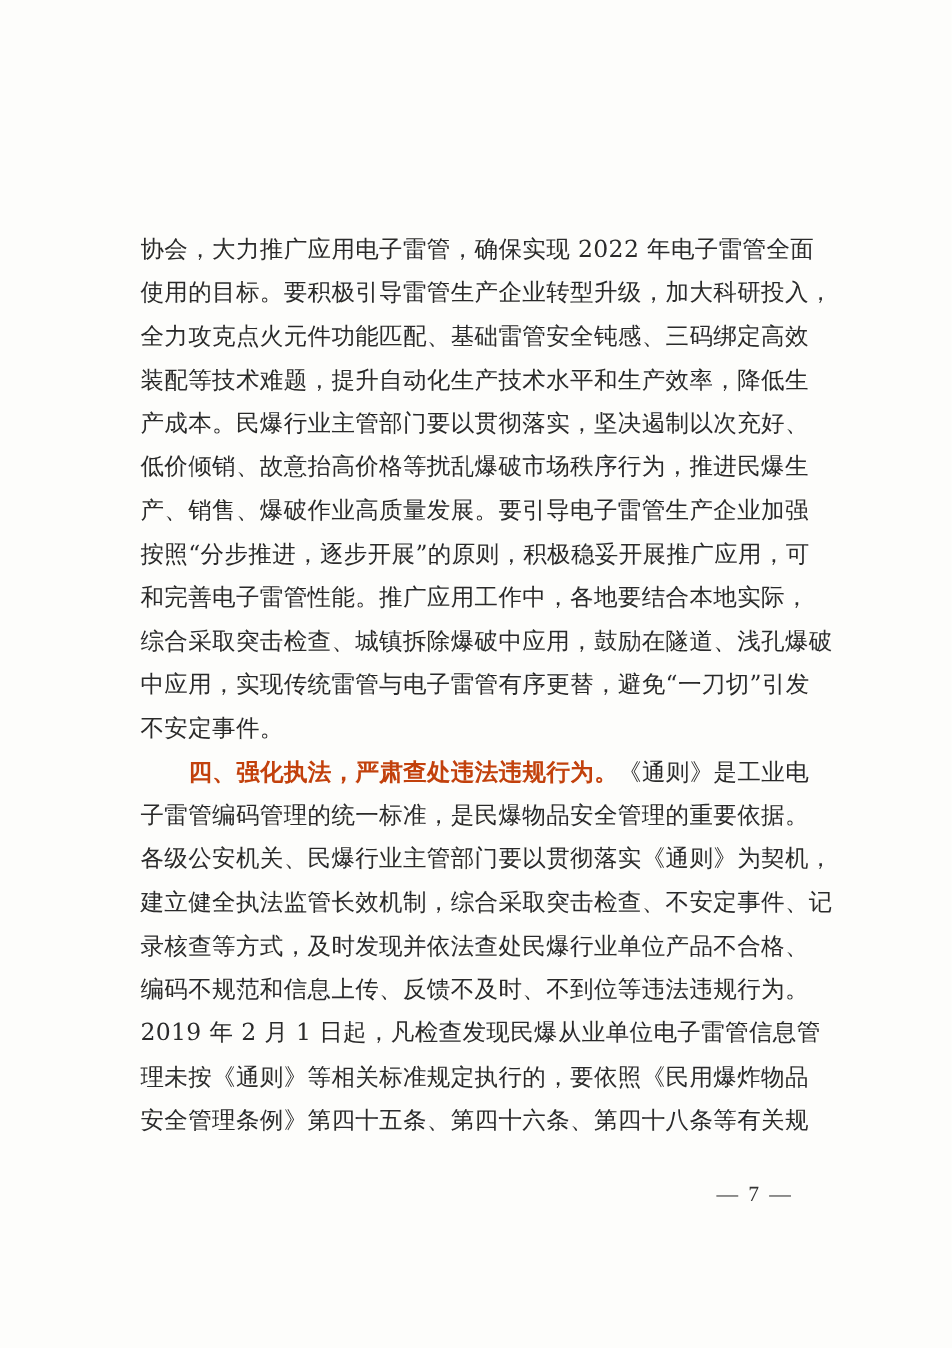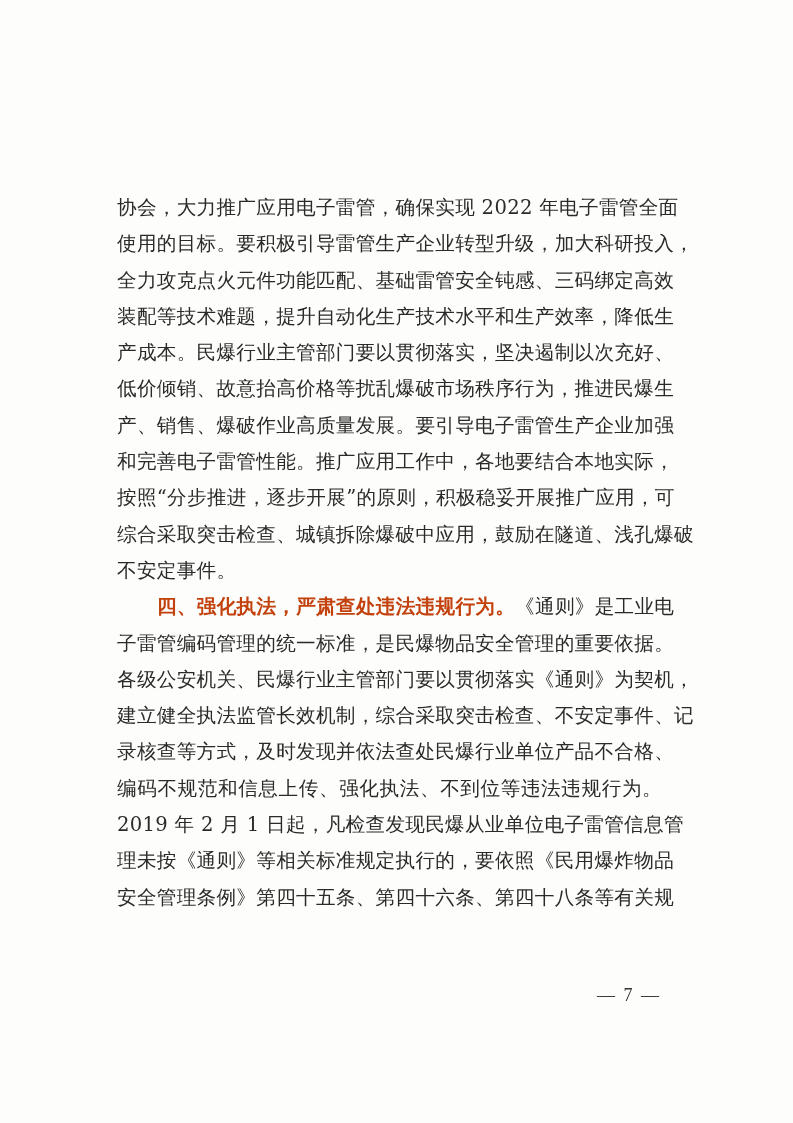--- a/index.html
+++ b/index.html
@@ -64,30 +64,31 @@
 
 <div class="page">
   <div class="body-text">
     <span class="line">协会，大力推广应用电子雷管，确保实现 2022 年电子雷管全面</span>
     <span class="line">使用的目标。要积极引导雷管生产企业转型升级，加大科研投入，</span>
     <span class="line">全力攻克点火元件功能匹配、基础雷管安全钝感、三码绑定高效</span>
     <span class="line">装配等技术难题，提升自动化生产技术水平和生产效率，降低生</span>
     <span class="line">产成本。民爆行业主管部门要以贯彻落实，坚决遏制以次充好、</span>
     <span class="line">低价倾销、故意抬高价格等扰乱爆破市场秩序行为，推进民爆生</span>
     <span class="line">产、销售、爆破作业高质量发展。要引导电子雷管生产企业加强</span>
+    <span class="line">按照“分步推进，逐步开展”的原则，积极稳妥开展推广应用，可</span>
     <span class="line">和完善电子雷管性能。推广应用工作中，各地要结合本地实际，</span>
-    <span class="line">按照“分步推进，逐步开展”的原则，积极稳妥开展推广应用，可</span>
     <span class="line">综合采取突击检查、城镇拆除爆破中应用，鼓励在隧道、浅孔爆破</span>
+    <span class="line">中应用，实现传统雷管与电子雷管有序更替，避免“一刀切”引发</span>
     <span class="line last">不安定事件。</span>
 
     <span class="line indent"><span class="heading-run">四、强化执法，严肃查处违法违规行为。</span><span>《通则》是工业电</span></span>
     <span class="line">子雷管编码管理的统一标准，是民爆物品安全管理的重要依据。</span>
     <span class="line">各级公安机关、民爆行业主管部门要以贯彻落实《通则》为契机，</span>
     <span class="line">建立健全执法监管长效机制，综合采取突击检查、不安定事件、记</span>
     <span class="line">录核查等方式，及时发现并依法查处民爆行业单位产品不合格、</span>
-    <span class="line">编码不规范和信息上传、强化执法、不到位等违法违规行为。</span>
+    <span class="line">编码不规范和信息上传、反馈不及时、不到位等违法违规行为。</span>
     <span class="line">2019 年 2 月 1 日起，凡检查发现民爆从业单位电子雷管信息管</span>
     <span class="line">理未按《通则》等相关标准规定执行的，要依照《民用爆炸物品</span>
     <span class="line">安全管理条例》第四十五条、第四十六条、第四十八条等有关规</span>
   </div>
 
   <div class="page-number">— 7 —</div>
 </div>
 
 </body></html>

